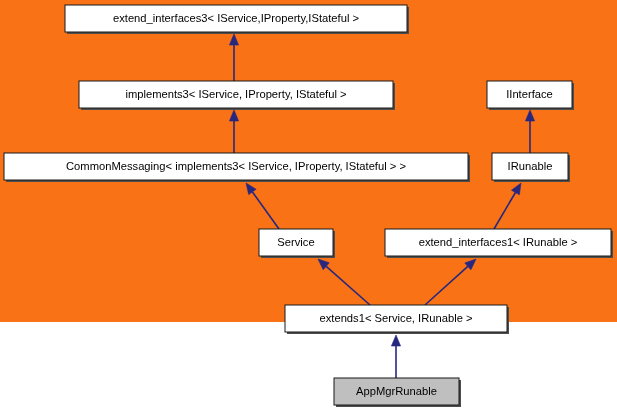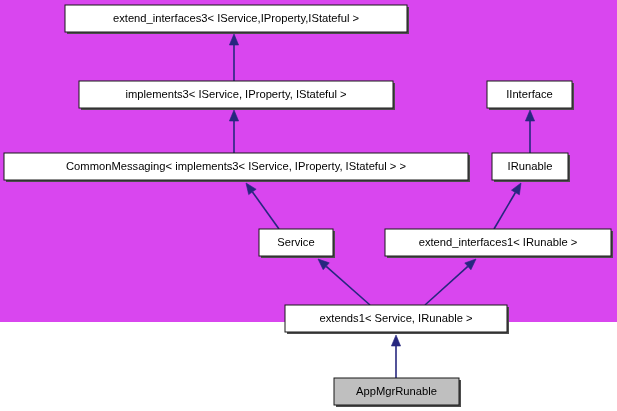--- a/index.html
+++ b/index.html
@@ -10,21 +10,21 @@
   body {
     width: 617px;
     height: 411px;
     font-family: "Liberation Sans", sans-serif;
     overflow: hidden;
   }
   #diagram-root {
     position: relative;
     width: 617px;
     height: 322px;
-    background: #d946ef;
+    background: #f97316;
   }
   svg.graph-canvas {
     display: block;
     width: 617px;
     height: 411px;
   }
   .node-box {
     fill: #ffffff;
     stroke: #191919;
     stroke-width: 1;

